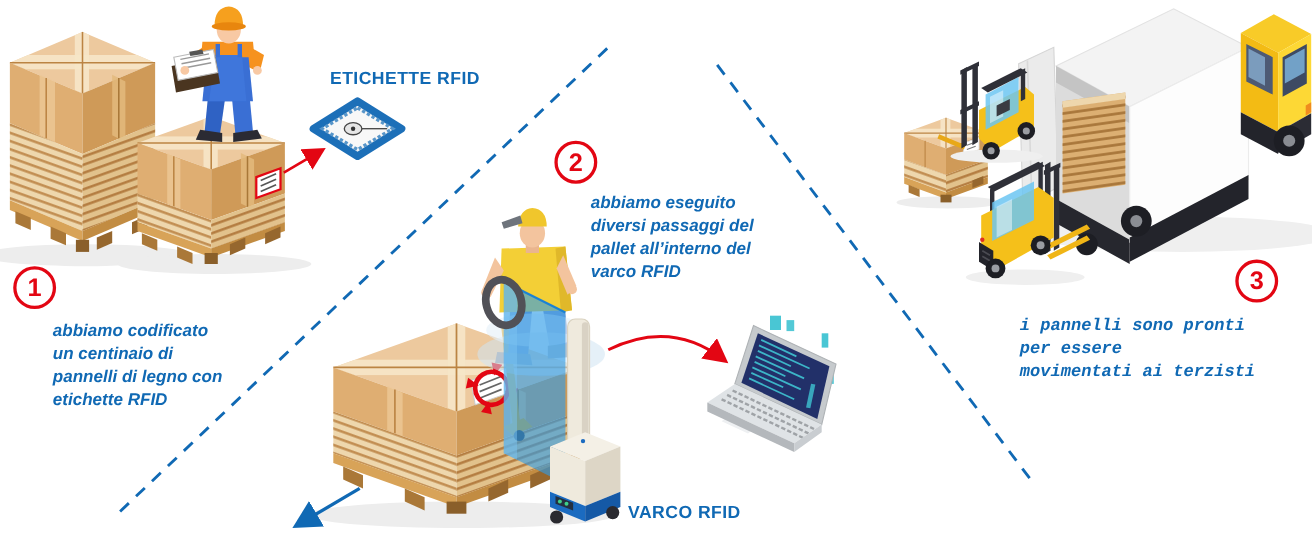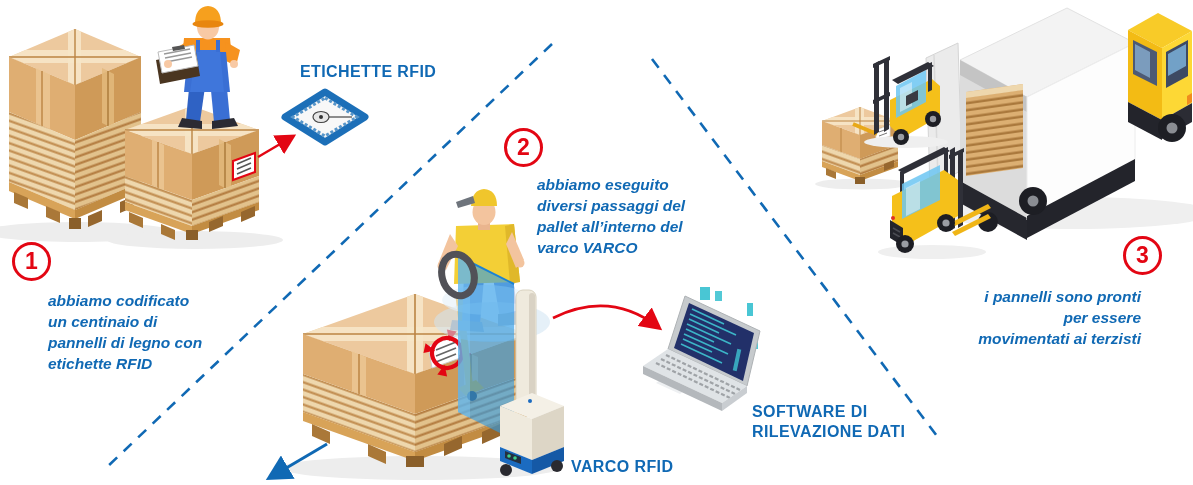--- a/index.html
+++ b/index.html
@@ -5,21 +5,21 @@
   html,body{margin:0;padding:0;background:#fff;}
   .scene{position:relative;width:1193px;height:485px;background:#fff;overflow:hidden;
          font-family:"Liberation Sans",sans-serif;}
   .scene svg{position:absolute;left:0;top:0;}
   .badge{position:absolute;width:33px;height:33px;border:3.5px solid #e30613;border-radius:50%;
          color:#e30613;font-weight:bold;font-size:23px;line-height:33px;text-align:center;}
   .cap{position:absolute;font-style:italic;font-weight:bold;font-size:15.5px;line-height:21px;
        color:#1069b4;white-space:pre-line;}
   .lbl{position:absolute;font-weight:bold;font-size:16px;line-height:20px;color:#1069b4;
        letter-spacing:.4px;white-space:pre-line;}
-  #cap3{text-align:right;}
+  #cap3{font-family:Liberation Mono, monospace;}
 </style>
 </head>
 <body>
 
 <div class="scene">
 
 <svg width="1193" height="485" viewBox="0 0 1193 485">
   <defs>
     <pattern id="sL" width="8" height="7" patternUnits="userSpaceOnUse" patternTransform="rotate(19.7)">
       <rect y="4.5" width="8" height="2.2" fill="#c08b4e"></rect>
@@ -389,25 +389,23 @@
 <div class="badge" style="left:12px;top:242px">1</div>
 <div class="cap" id="cap1" style="left:48px;top:290px">abbiamo codificato
 un centinaio di
 pannelli di legno con
 etichette RFID</div>
 
 <div class="badge" style="left:504px;top:128px">2</div>
 <div class="cap" id="cap2" style="left:537px;top:174px">abbiamo eseguito
 diversi passaggi del
 pallet all’interno del
-varco VARCO</div>
+varco RFID</div>
 
 <div class="badge" style="left:1123px;top:236px">3</div>
 <div class="cap" id="cap3" style="right:52px;top:286px">i pannelli sono pronti
 per essere
 movimentati ai terzisti</div>
 
 <div class="lbl" style="left:571px;top:457px">VARCO RFID</div>
 
-<div class="lbl" style="left:752px;top:402px">SOFTWARE DI
-RILEVAZIONE DATI</div>
 
 </div>
 
 </body></html>

